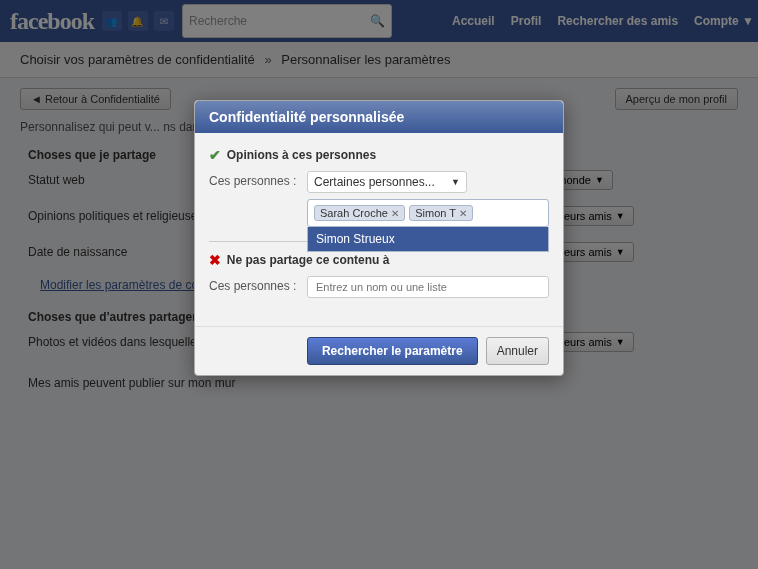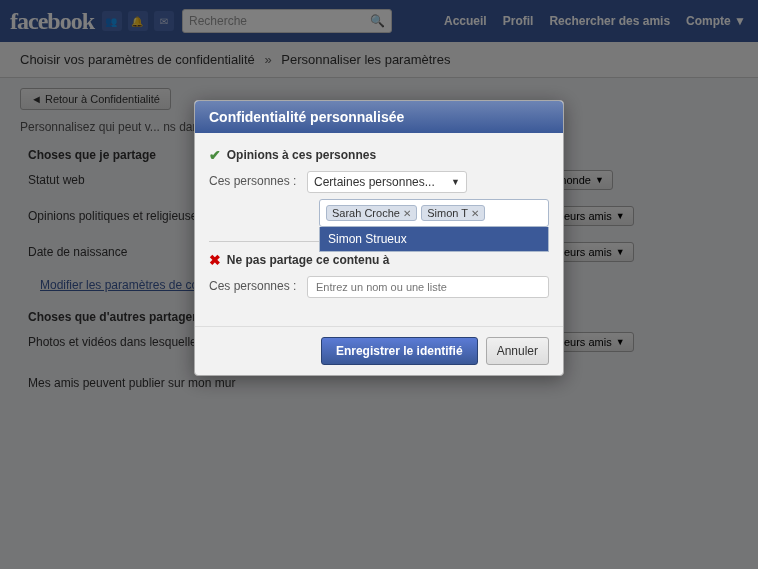--- a/index.html
+++ b/index.html
@@ -35,32 +35,32 @@
       display: flex;
       align-items: center;
       justify-content: center;
       color: #c8d0e7;
       font-size: 10px;
     }
     #search-bar {
       background: white;
       border: 1px solid #ccc;
       border-radius: 3px;
-      height: 24px;
+      height: 34px;
       width: 210px;
       display: flex;
       align-items: center;
       padding: 0 6px;
       color: #999;
       font-size: 12px;
       gap: 4px;
     }
     .nav-right {
       position: absolute;
-      right: 12px;
+      right: 4px;
       display: flex;
       gap: 16px;
       color: white;
       font-size: 12px;
       font-weight: bold;
     }
     .nav-right span { cursor: pointer; }
 
     
     #breadcrumb {
@@ -331,21 +331,21 @@
     .btn-cancel {
       background: linear-gradient(to bottom, #f0f0f0, #ddd);
       color: #333;
       border: 1px solid #aaa;
       border-radius: 3px;
       padding: 6px 10px;
       font-size: 12px;
       cursor: pointer;
     }
 
-    .tags-wrapper { position: relative; margin-left: 12px; }
+    .tags-wrapper { position: relative; }
   </style>
 </head>
 <body>
 
 <div id="top-nav">
   <span id="logo">facebook</span>
   <div class="nav-icons">
     <div class="nav-icon">👥</div>
     <div class="nav-icon">🔔</div>
     <div class="nav-icon">✉</div>
@@ -364,20 +364,21 @@
 
 <div id="breadcrumb">
   <span>Choisir vos paramètres de confidentialité</span>
   <span class="arrow">»</span>
   <span>Personnaliser les paramètres</span>
 </div>
 
 <div id="main">
   <div class="top-buttons">
     <button class="btn-back">◄ Retour à Confidentialité</button>
+    <button class="btn-profile">Aperçu de mon profil</button>
   </div>
 
   <p id="page-desc" style="font-size:12px;color:#555;margin-bottom:10px;">
     Personnalisez qui peut v... ns dans lesquelles vous avez été identifié(e).
   </p>
 
   <table class="settings-table">
     <tbody>
         <tr>
       <td class="section-header">Choses que je partage</td>
@@ -495,16 +496,16 @@
         <span class="modal-label">Ces personnes :</span>
         <div class="modal-content">
           <input class="modal-input-empty" placeholder="Entrez un nom ou une liste" style="">
         </div>
       </div>
     </div>
 
   </div>
 
   <div id="modal-footer">
-    <button class="btn-save">Enregistrer le identifié</button>
+    <button class="btn-save">Rechercher le paramètre</button>
     <button class="btn-cancel">Annuler</button>
   </div>
 </div>
 
 </body></html>

